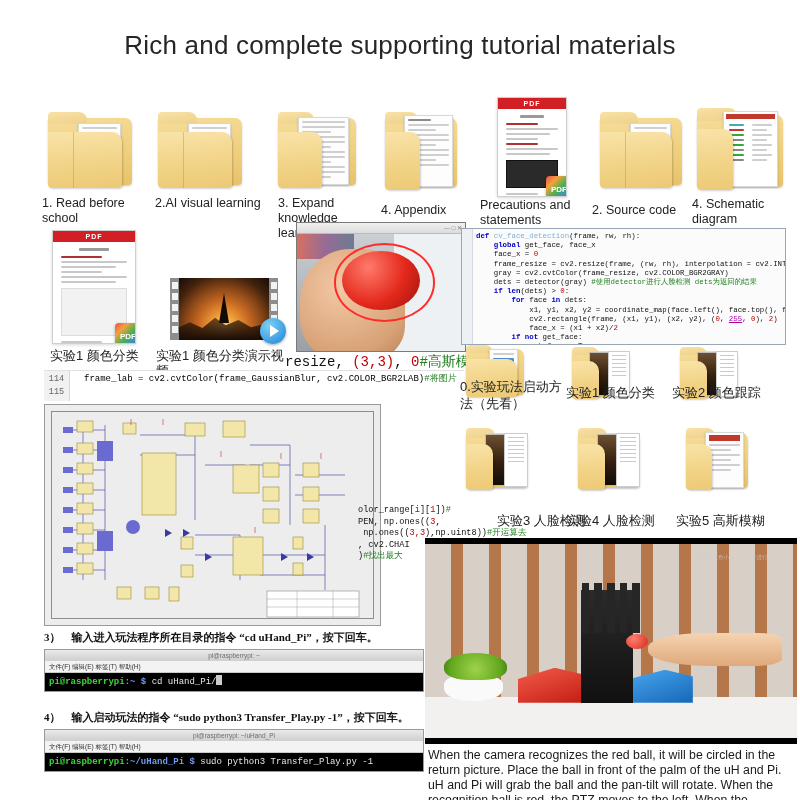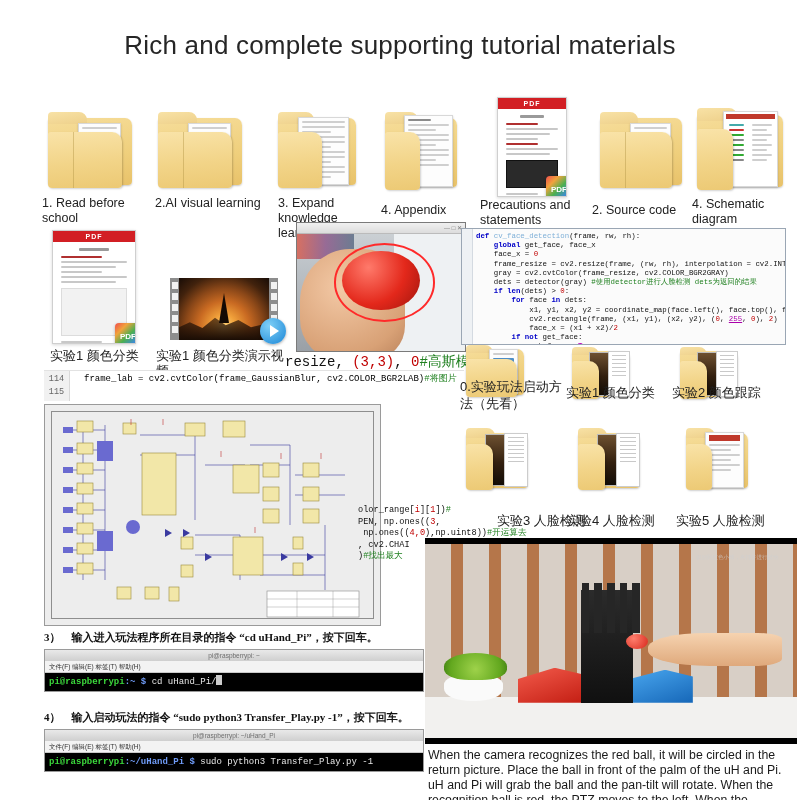--- a/index.html
+++ b/index.html
@@ -607,21 +607,21 @@
       </g>
       <rect x="222" y="186" width="92" height="26" fill="#fff" stroke="#8a8a8a" stroke-width="0.6"></rect>
       <g stroke="#8a8a8a" stroke-width="0.4">
         <path d="M222 194 H314 M222 202 H314 M252 186 V212 M288 186 V212"></path>
       </g>
     </svg>
   </div>
 
   <div class="frag" style="left:358px;top:505px;">olor_range[<span class="num">i</span>][<span class="num">1</span>])<span class="cm">#</span>
 PEN, np.ones((<span class="num">3</span>,
- np.ones((<span class="num">4,0</span>),np.uint8))<span class="cm">#开运算去</span>
+ np.ones((<span class="num">3,3</span>),np.uint8))<span class="cm">#开运算去</span>
 , cv2.CHAI
 )<span class="cm">#找出最大</span></div>
 
   <div class="item" style="left:466px;top:345px;width:58px;height:52px;">
     <div class="folder" style="width:58px;height:52px;">
       <div class="back"></div>
         <div class="tab"></div>
       <div class="paper" style="left:40%;top:8%;width:46%;height:82%;">
         <div class="ln"></div>
           <div class="ln blue"></div>
@@ -717,21 +717,21 @@
         <div class="ln"></div>
           <div class="ln s"></div>
           <div class="ln"></div>
         <div class="ln s"></div>
           <div class="ln"></div>
           <div class="ln s"></div>
       </div>
       <div class="front" style="width:42%;"></div>
     </div>
   </div>
-  <div class="item cap cn" style="left:676px;top:513px;width:110px;">实验5 人脸检测</div>
+  <div class="item cap cn" style="left:676px;top:513px;width:110px;">实验5 高斯模糊</div>
 
   <div class="photo" style="left:425px;top:538px;width:372px;height:206px;border:none;">
     <div class="handscene">
       <div class="wall"></div>
       <div class="desk"></div>
       <div class="pot"></div>
       <div class="plant"></div>
       <div class="redbox"></div>
       <div class="bluebox"></div>
       <div class="robot"></div>

